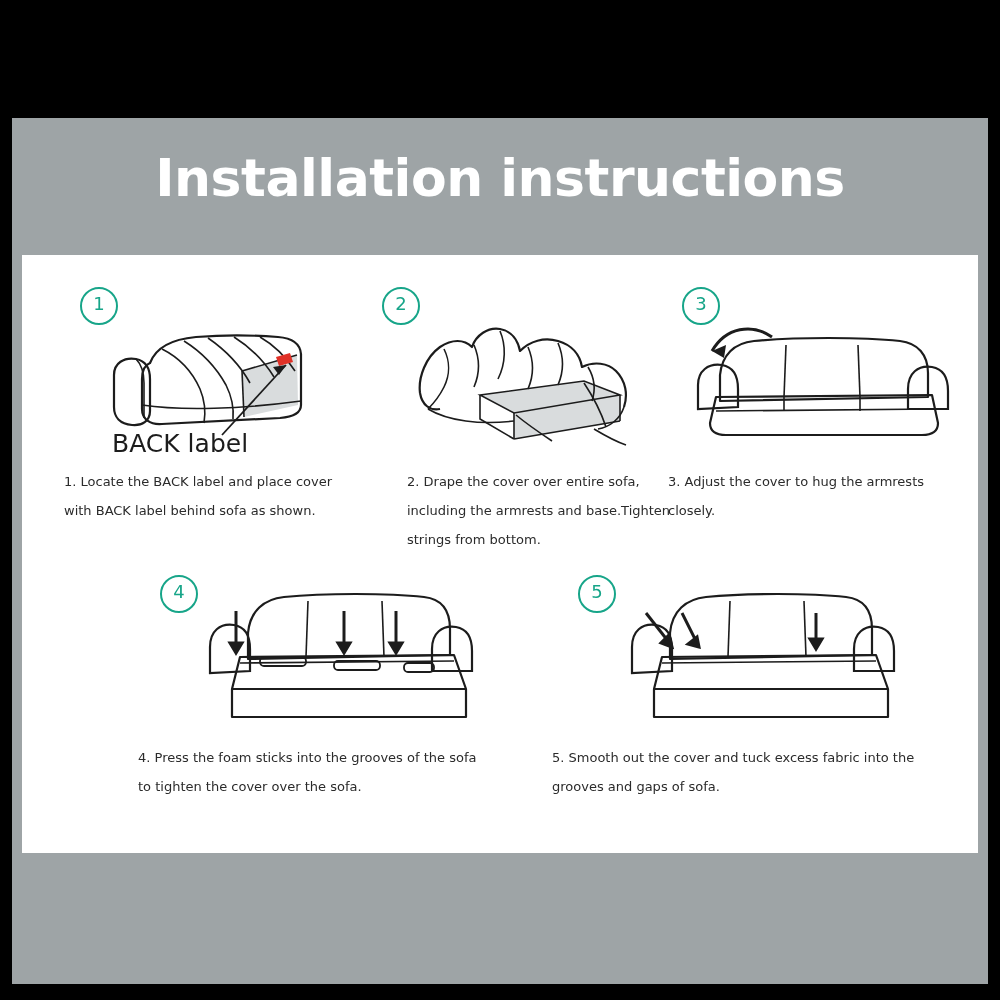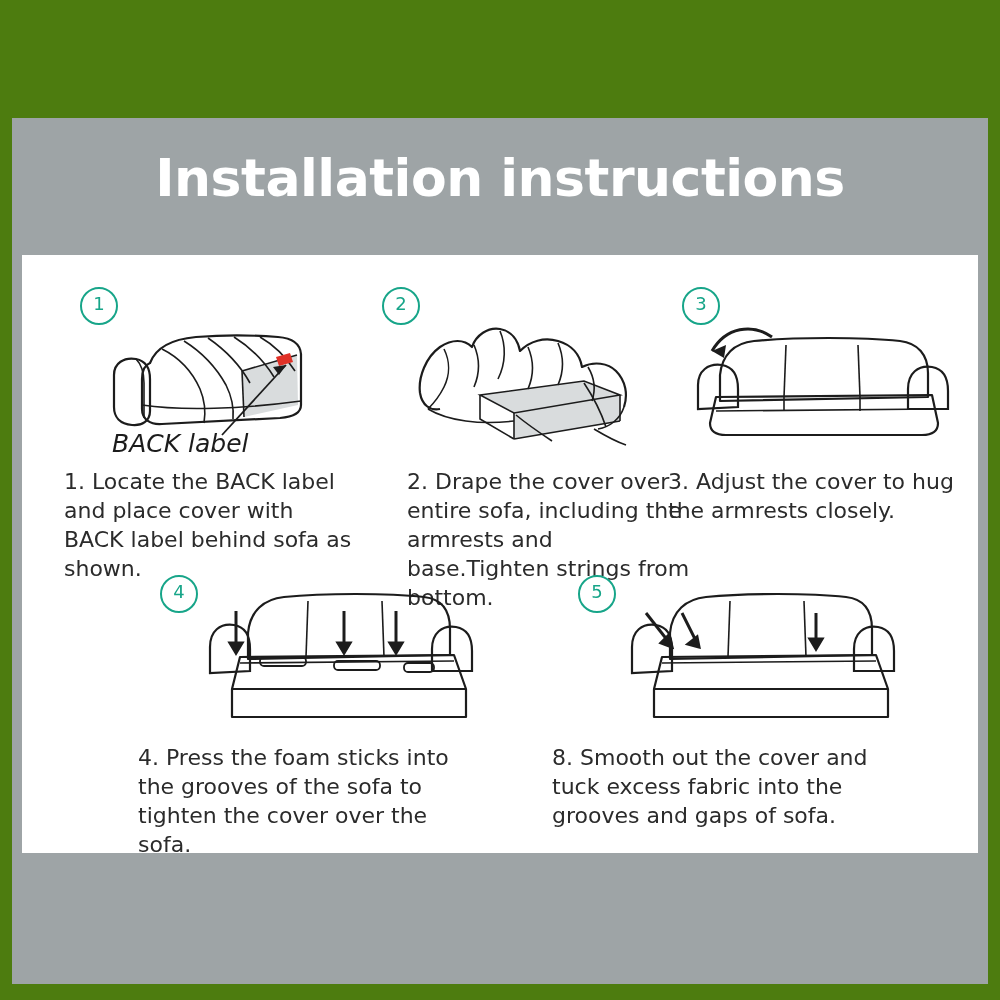--- a/index.html
+++ b/index.html
@@ -11,21 +11,21 @@
     height: 1000px;
     background: #ffffff;
     font-family: "DejaVu Sans", "Liberation Sans", sans-serif;
     overflow: hidden;
   }
   .page {
     position: absolute;
     left: 0; top: 0;
     width: 1000px;
     height: 1000px;
-    background: #4d7c0f;
+    background: #000000;
   }
   .gray-panel {
     position: absolute;
     left: 12px;
     top: 118px;
     width: 976px;
     height: 866px;
     background: #9ea4a6;
   }
   .title {
@@ -59,31 +59,30 @@
     border-radius: 50%;
     color: #17a589;
     font-size: 18px;
     line-height: 30px;
     text-align: center;
     font-family: "DejaVu Sans", "Liberation Sans", sans-serif;
   }
   .caption {
     position: absolute;
     color: #2b2b2b;
-    font-size: 22px;
+    font-size: 13px;
     line-height: 29px;
     font-family: "DejaVu Sans", "Liberation Sans", sans-serif;
   }
   .caption.center { text-align: left; }
   .back-label {
     position: absolute;
     color: #1c1c1c;
     font-size: 25px;
     font-family: "DejaVu Sans", "Liberation Sans", sans-serif;
-    font-style: italic;
   }
   svg { display: block; }
   .art { position: absolute; }
 </style>
 </head>
 <body>
 
 <div class="page">
 
   <div class="gray-panel"></div>
@@ -261,17 +260,17 @@
             <path d="M62 76 l-11 -4 l8 -8 z"></path>
             <line x1="72" y1="42" x2="86" y2="70"></line>
             <path d="M89 76 l-11 -3 l9 -7 z"></path>
 
             <line x1="206" y1="42" x2="206" y2="72"></line>
             <path d="M206 78 l-6 -10 l12 0 z"></path>
           </g>
         </svg>
       </div>
 
-      <div class="caption center" style="left:0px; top:172px; width:366px;">8. Smooth out the cover and tuck excess fabric into the grooves and gaps of sofa.</div>
+      <div class="caption center" style="left:0px; top:172px; width:366px;">5. Smooth out the cover and tuck excess fabric into the grooves and gaps of sofa.</div>
     </div>
 
   </div>
 </div>
 
 </body></html>

